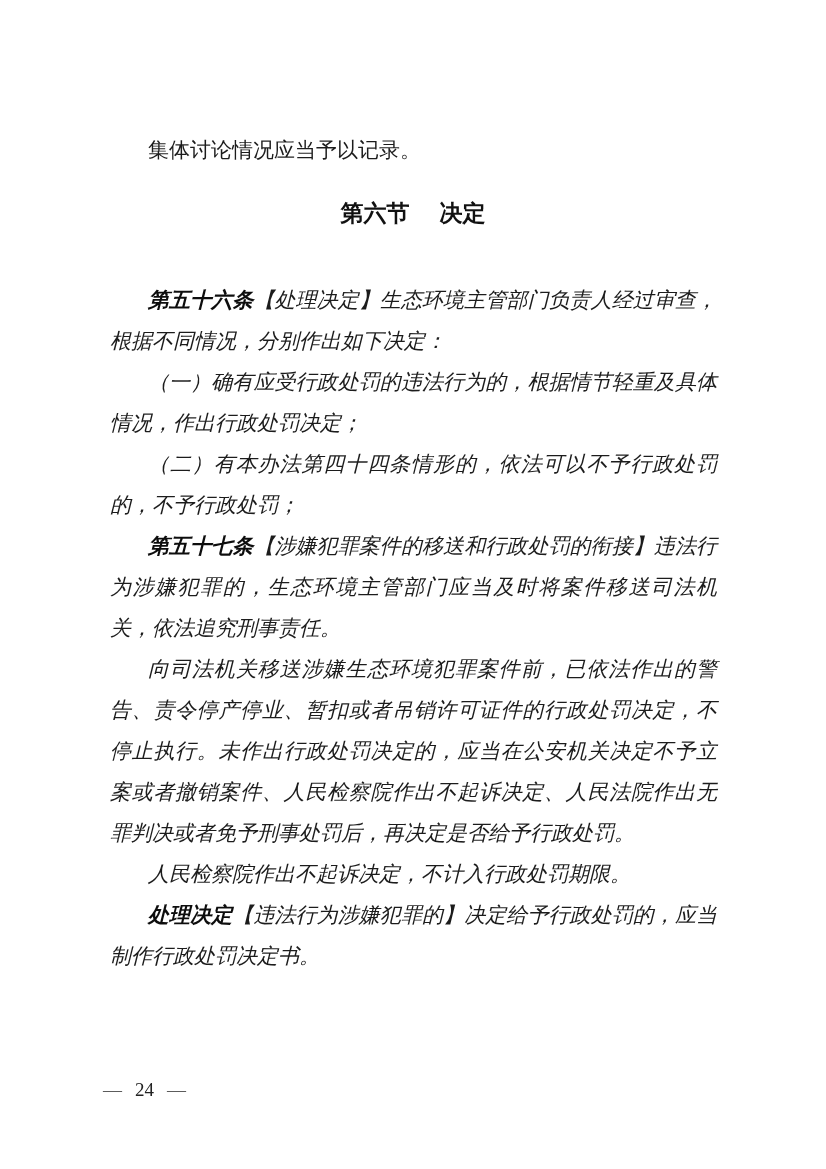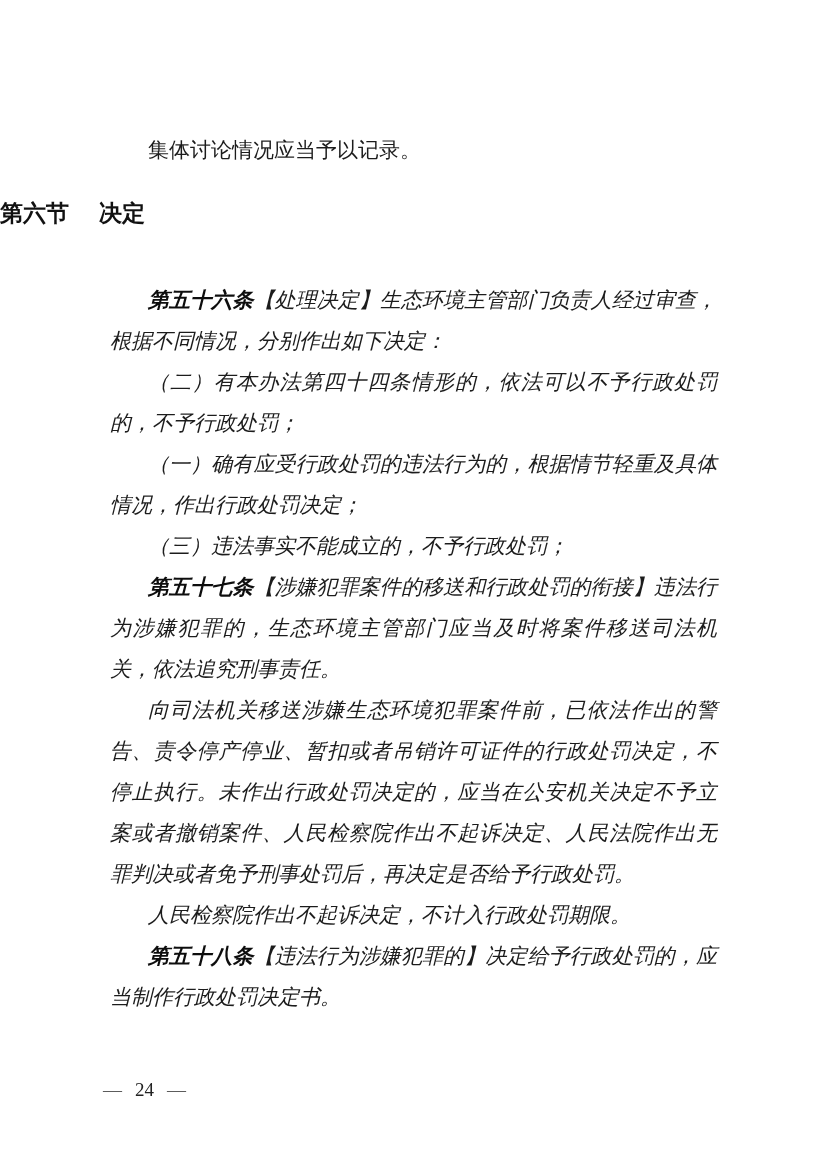--- a/index.html
+++ b/index.html
@@ -18,21 +18,21 @@
   .lead-paragraph {
     position: absolute;
     left: 110px; width: 607px; top: 109px;
     font-size: 21px; line-height: 41px;
     text-indent: 38px;
     text-align: justify;
   }
   .section-heading {
     position: absolute;
     left: 0; width: 826px; top: 193px;
-    text-align: left;
+    text-align: center;
     font-weight: bold;
     font-size: 23px; line-height: 41px;
     color: #111111;
   }
   .section-heading .sec-part1 { margin-right: 30px; }
   .body-flow {
     position: absolute;
     left: 110px; width: 607px; top: 280px;
     font-size: 21px; line-height: 41px;
     text-align: justify;
@@ -68,34 +68,33 @@
   <p class="lead-paragraph">集体讨论情况应当予以记录。</p>
 
   <div class="section-heading">
     <span class="sec-part1">第六节</span><span class="sec-part2">决定</span>
   </div>
 
   <div class="body-flow">
 
     <p><span class="art-num">第五十六条</span><span class="art-title">【处理决定】</span><span>生态环境主管部门负责人经过审查，根据不同情况，分别作出如下决定：</span></p>
 
+    <p><span>（一）确有应受行政处罚的违法行为的，根据情节轻重及具体情况，作出行政处罚决定；</span></p>
+
     <p><span>（二）有本办法第四十四条情形的，依法可以不予行政处罚的，不予行政处罚；</span></p>
 
-    <p><span>（一）确有应受行政处罚的违法行为的，根据情节轻重及具体情况，作出行政处罚决定；</span></p>
-
-    <p><span>（三）违法事实不能成立的，不予行政处罚；</span></p>
 
 
     <p><span class="art-num">第五十七条</span><span class="art-title">【涉嫌犯罪案件的移送和行政处罚的衔接】</span><span>违法行为涉嫌犯罪的，生态环境主管部门应当及时将案件移送司法机关，依法追究刑事责任。</span></p>
 
     <p><span>向司法机关移送涉嫌生态环境犯罪案件前，已依法作出的警告、责令停产停业、暂扣或者吊销许可证件的行政处罚决定，不停止执行。未作出行政处罚决定的，应当在公安机关决定不予立案或者撤销案件、人民检察院作出不起诉决定、人民法院作出无罪判决或者免予刑事处罚后，再决定是否给予行政处罚。</span></p>
 
     <p><span>人民检察院作出不起诉决定，不计入行政处罚期限。</span></p>
 
-    <p><span class="art-num">第五十八条</span><span class="art-title">【违法行为涉嫌犯罪的】</span><span>决定给予行政处罚的，应当制作行政处罚决定书。</span></p>
+    <p><span class="art-num">处理决定</span><span class="art-title">【违法行为涉嫌犯罪的】</span><span>决定给予行政处罚的，应当制作行政处罚决定书。</span></p>
 
   </div>
 
   <div class="page-number">
     <span class="dash left">—</span><span>24</span><span class="dash right">—</span>
   </div>
 
 </div>
 
 </body></html>

